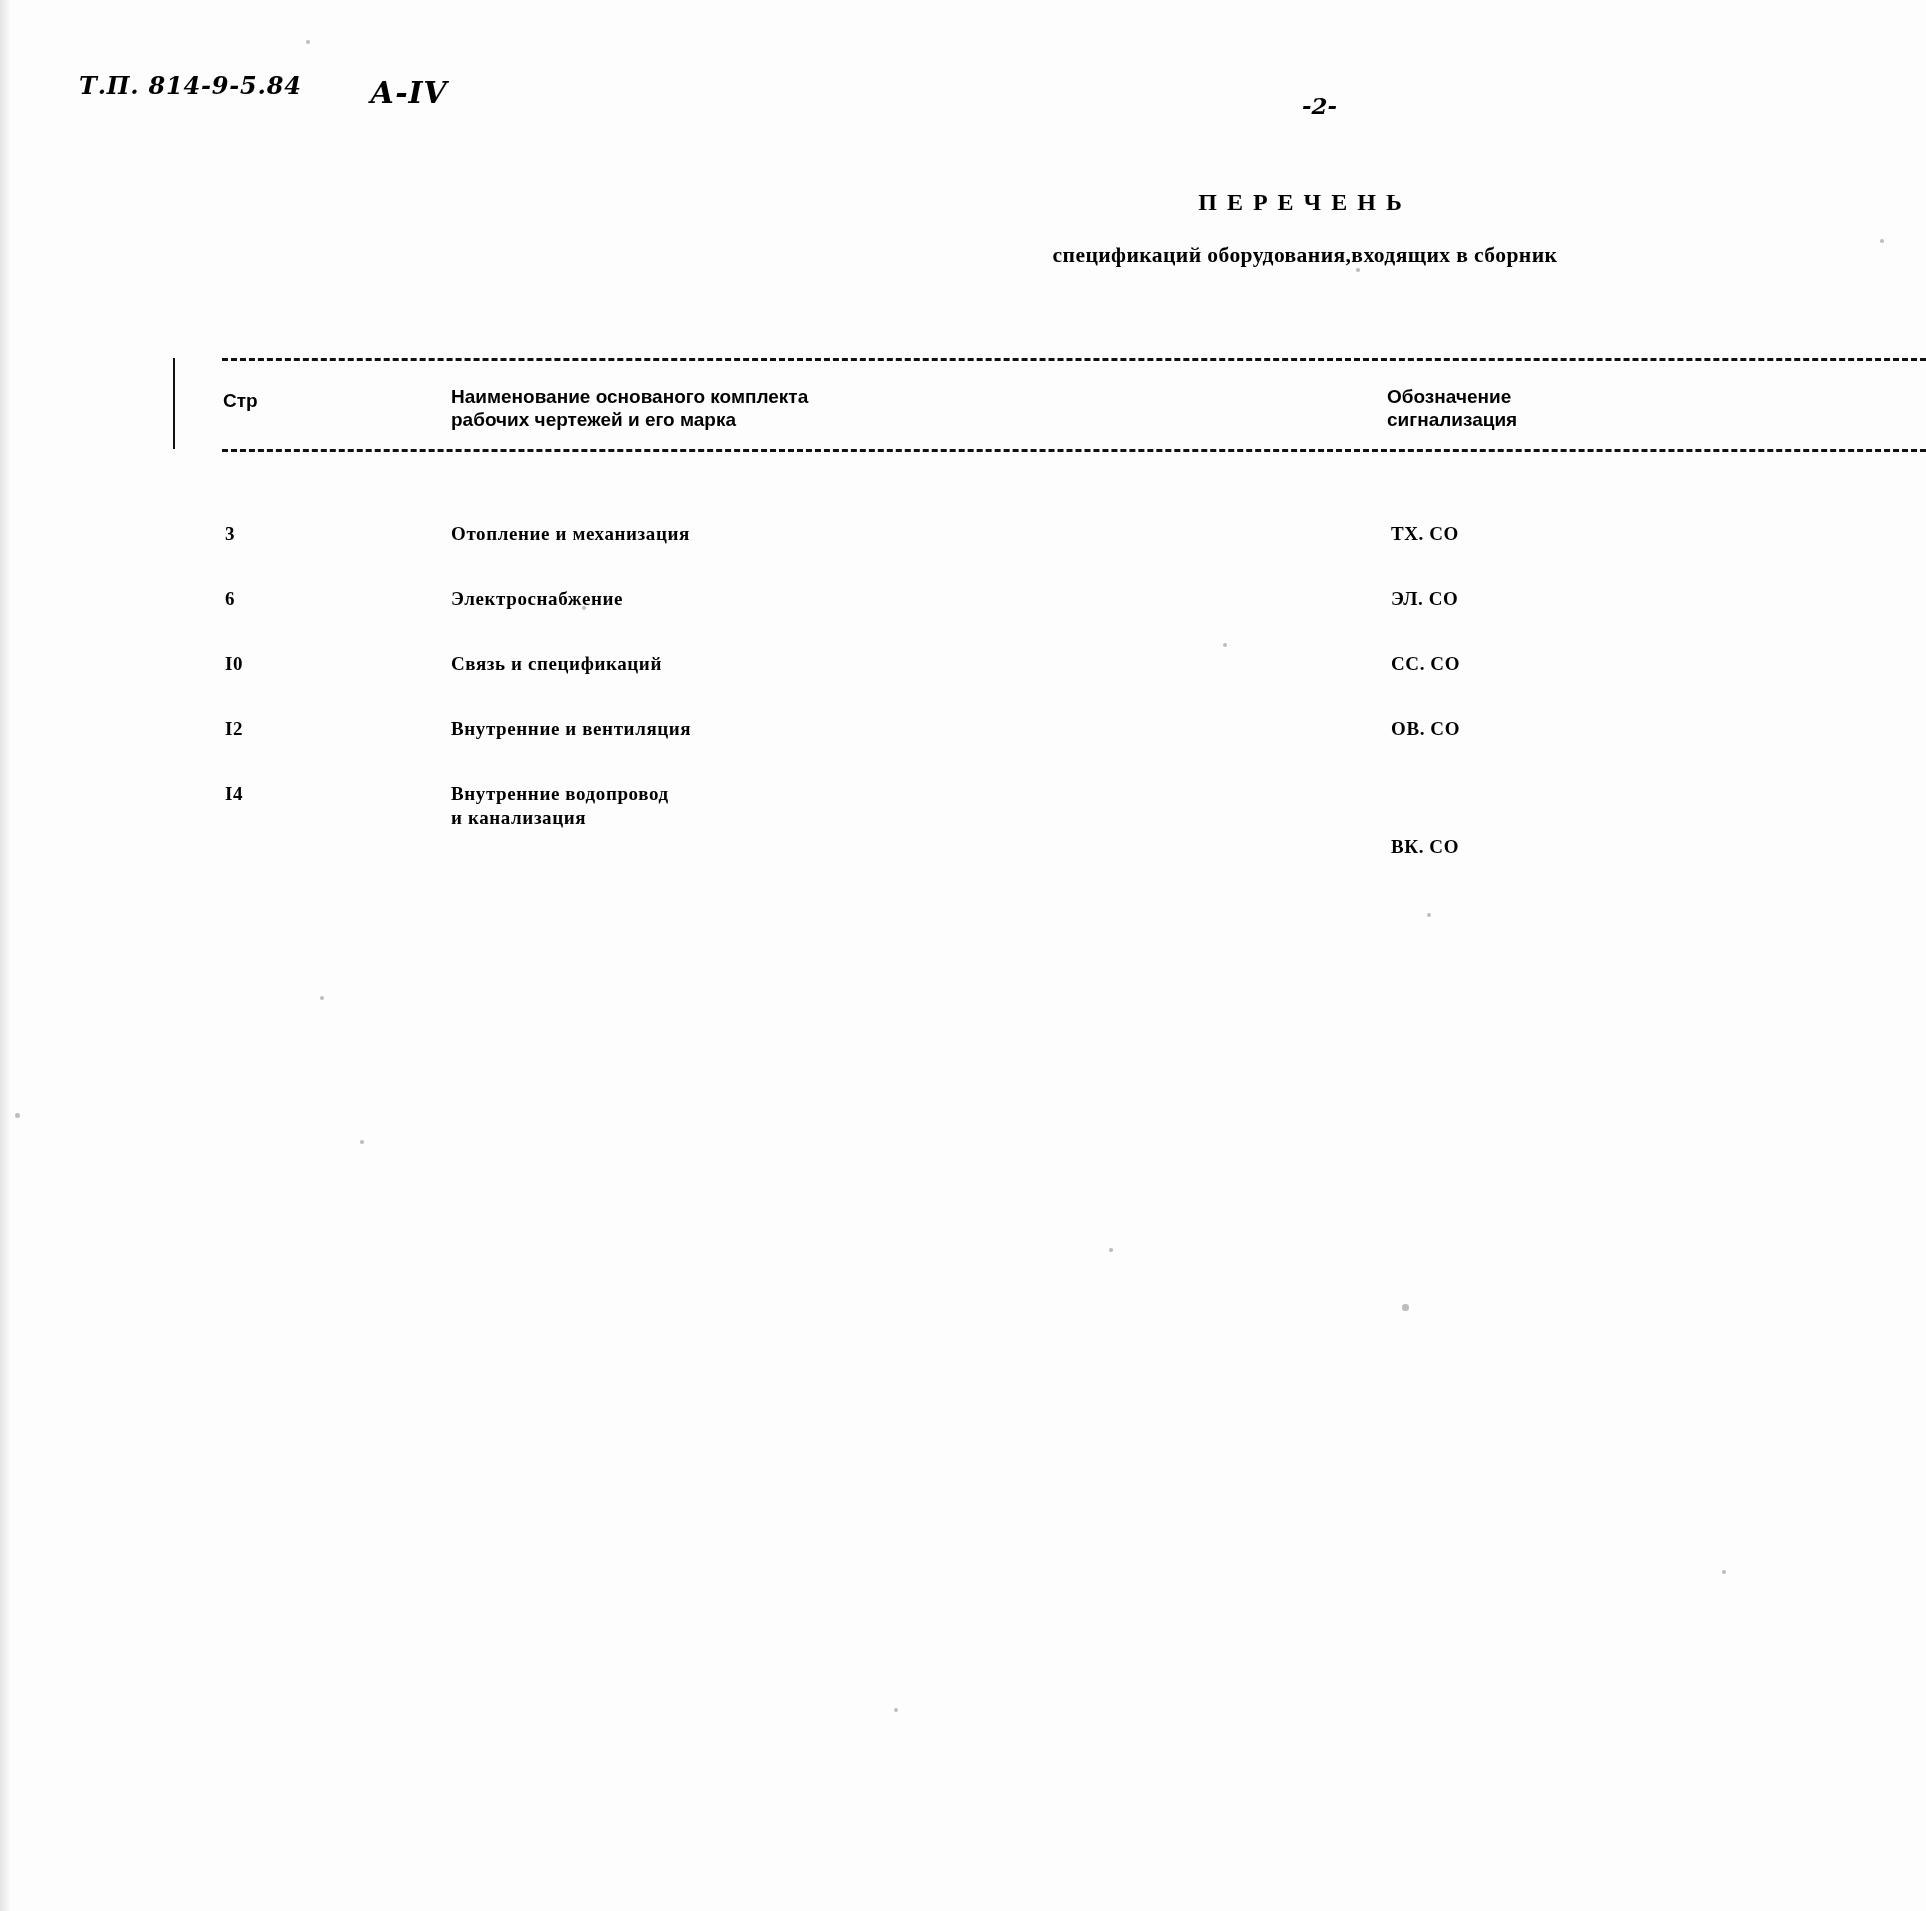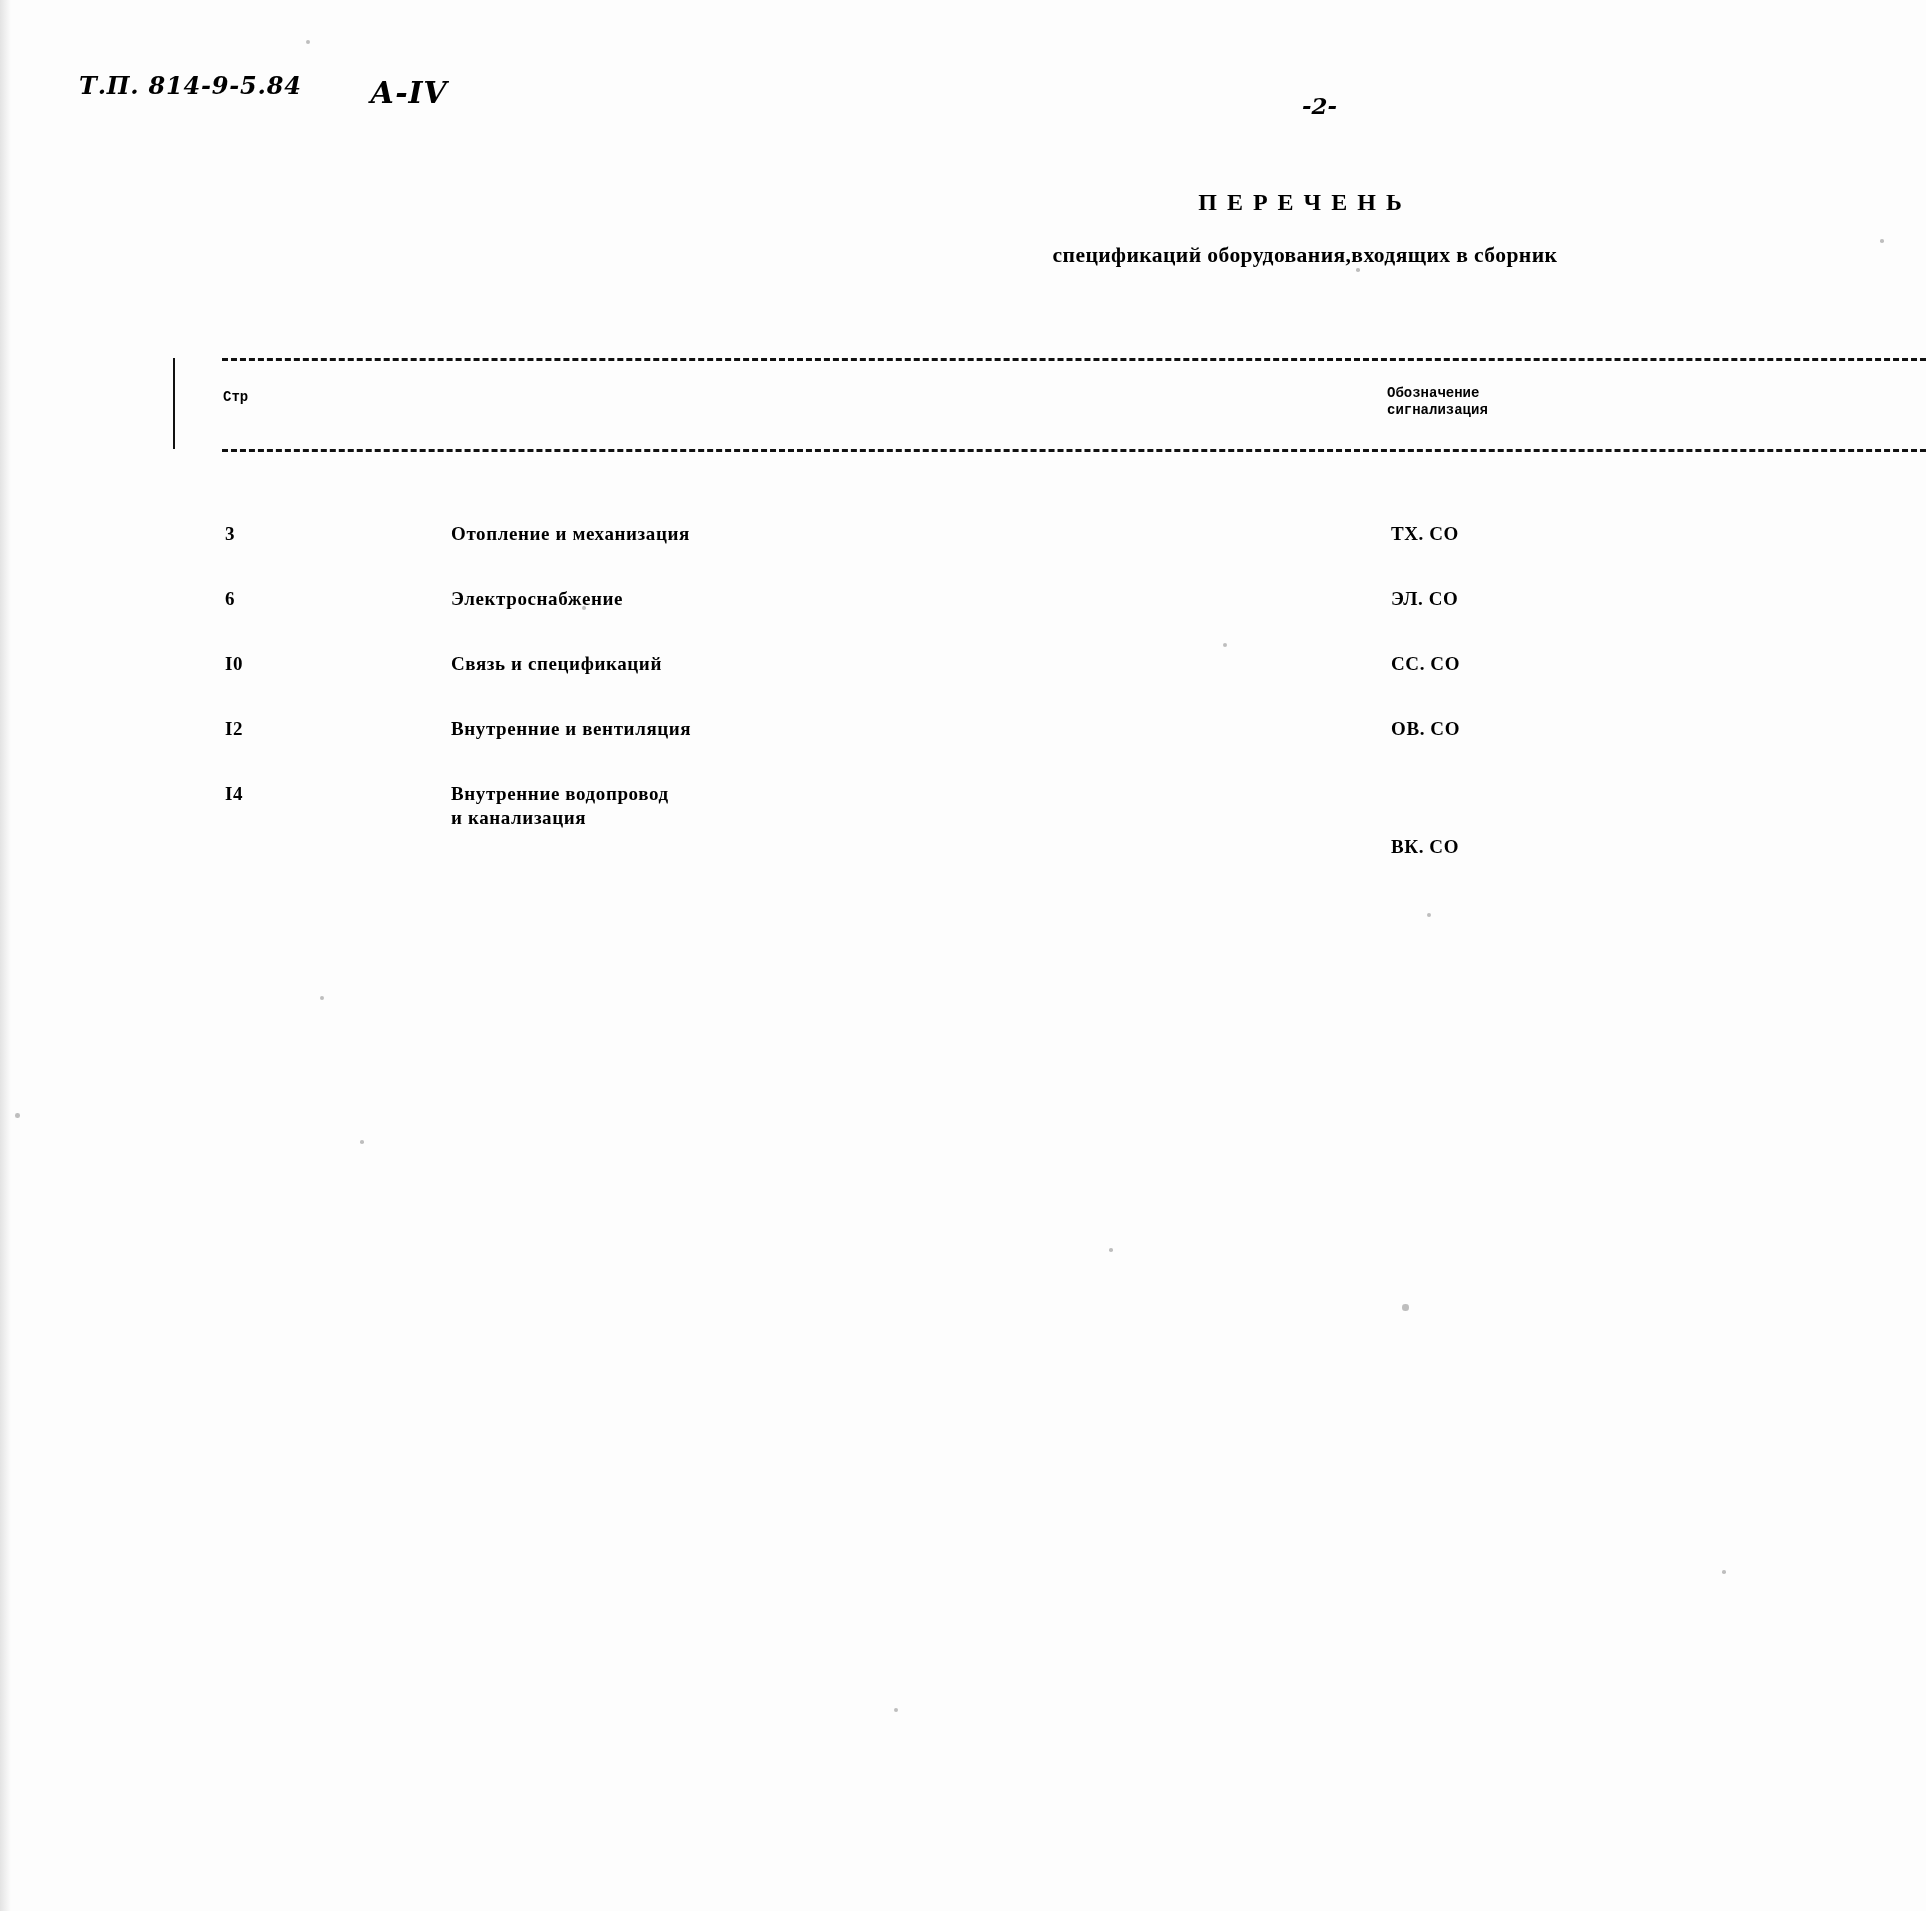--- a/index.html
+++ b/index.html
@@ -93,23 +93,23 @@
     position: absolute;
     width: 0;
     border-left: 2.7px solid #111111;
     height: 91px;
     top: 358px;
   }
   #vrule-left { left: 173px; }
 
   .head-cell {
     position: absolute;
-    font-family: Liberation Mono, monospace;
-    font-weight: 700;
-    font-size: 14px;
+    font-family: Liberation Sans, sans-serif;
+    font-weight: 700;
+    font-size: 19px;
     line-height: 1.22;
   }
   #head-page { left: 223px; top: 389px; }
   #head-name { left: 451px; top: 385px; }
   #head-spec { left: 1371px; top: 385px; margin-left: 16px; }
 
   .row {
     position: absolute;
     left: 0;
     width: 2610px;
@@ -158,20 +158,24 @@
   <div id="title-main">ПЕРЕЧЕНЬ</div>
 
   <div id="title-sub">спецификаций оборудования,входящих в сборник</div>
 
   <div class="rule" id="rule-top"></div>
   <div class="rule" id="rule-bottom"></div>
   <div class="vrule" id="vrule-left"></div>
 
   <div class="head-cell" id="head-page">Стр</div>
 
+  <div class="head-cell" id="head-name">
+    <div>Наименование основаного комплекта</div>
+    <div>рабочих чертежей и его марка</div>
+  </div>
 
   <div class="head-cell" id="head-spec">
     <div>Обозначение</div>
     <div>сигнализация</div>
   </div>
 
   <div class="row" style="top:522px;">
     <div class="cell page-col">3</div>
     <div class="cell name-col">Отопление и механизация</div>
     <div class="cell spec-col">ТХ. СО</div>

